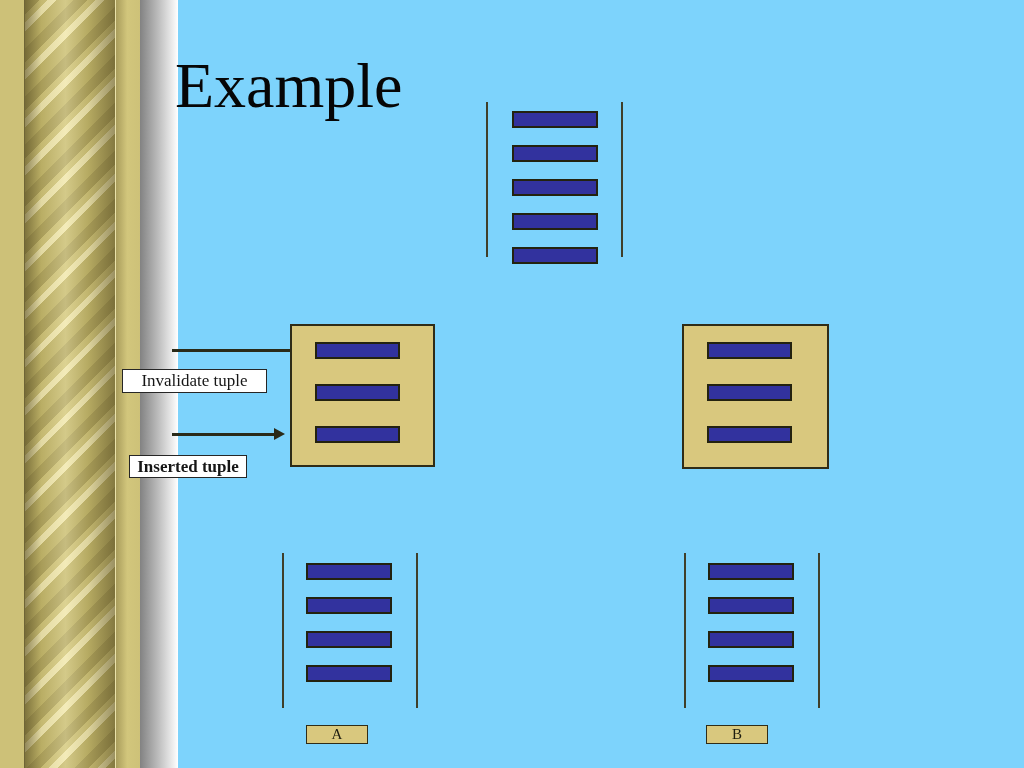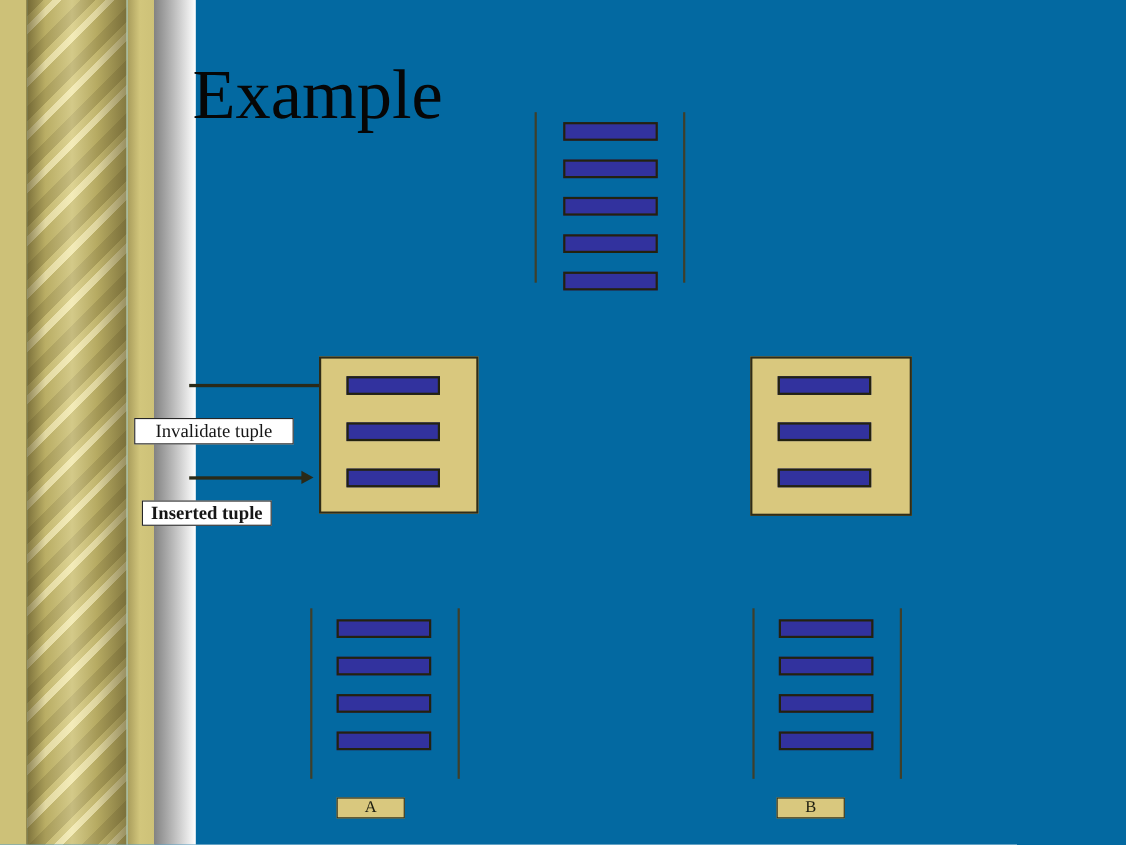--- a/index.html
+++ b/index.html
@@ -1,18 +1,18 @@
 <!DOCTYPE html>
 <html style="--bar-fill: #32329e; --box-fill: #d9c87e;"><head>
 <meta charset="utf-8">
 <style>
   html,body { margin:0; padding:0; background:#fff; }
   .slide {
     position:relative; width:1024px; height:768px;
-    background:#0369a1; overflow:hidden;
+    background:#7dd3fc; overflow:hidden;
     font-family:"Liberation Serif", serif;
   }
 
   
   .gold-border { position:absolute; left:0; top:0; bottom:0; width:140px; }
   .gold-flat {
     position:absolute; left:0; top:0; bottom:0; width:24px;
     background:#cdc178; border-right:1px solid #6e6436;
   }
   .gold-column {
@@ -88,21 +88,21 @@
   .arrow-invalidate { left:172px; top:344px; width:136px; }
   .arrow-inserted  { left:172px; top:428px; width:113px; }
 
   
   .label-box {
     position:absolute; box-sizing:border-box;
     background:#ffffff; border:1.4px solid #262626;
     font-size:17px; line-height:21px; text-align:center;
     color:#161616; white-space:nowrap;
   }
-  .lb-invalidate { left:122px; top:380px; width:145px; height:24px; }
+  .lb-invalidate { left:122px; top:369px; width:145px; height:24px; }
   .lb-inserted   { left:129px; top:455px; width:118px; height:23px;font-weight:bold; }
 
   
   .caption-box {
     position:absolute; box-sizing:border-box; width:62px; height:19px;
     background:var(--box-fill, #d9c87e);
     border:1.5px solid #2f2c17;
     font-size:15px; line-height:16px; text-align:center; color:#1d1d10;
   }
   .cap-a { left:306px; top:725px; }

